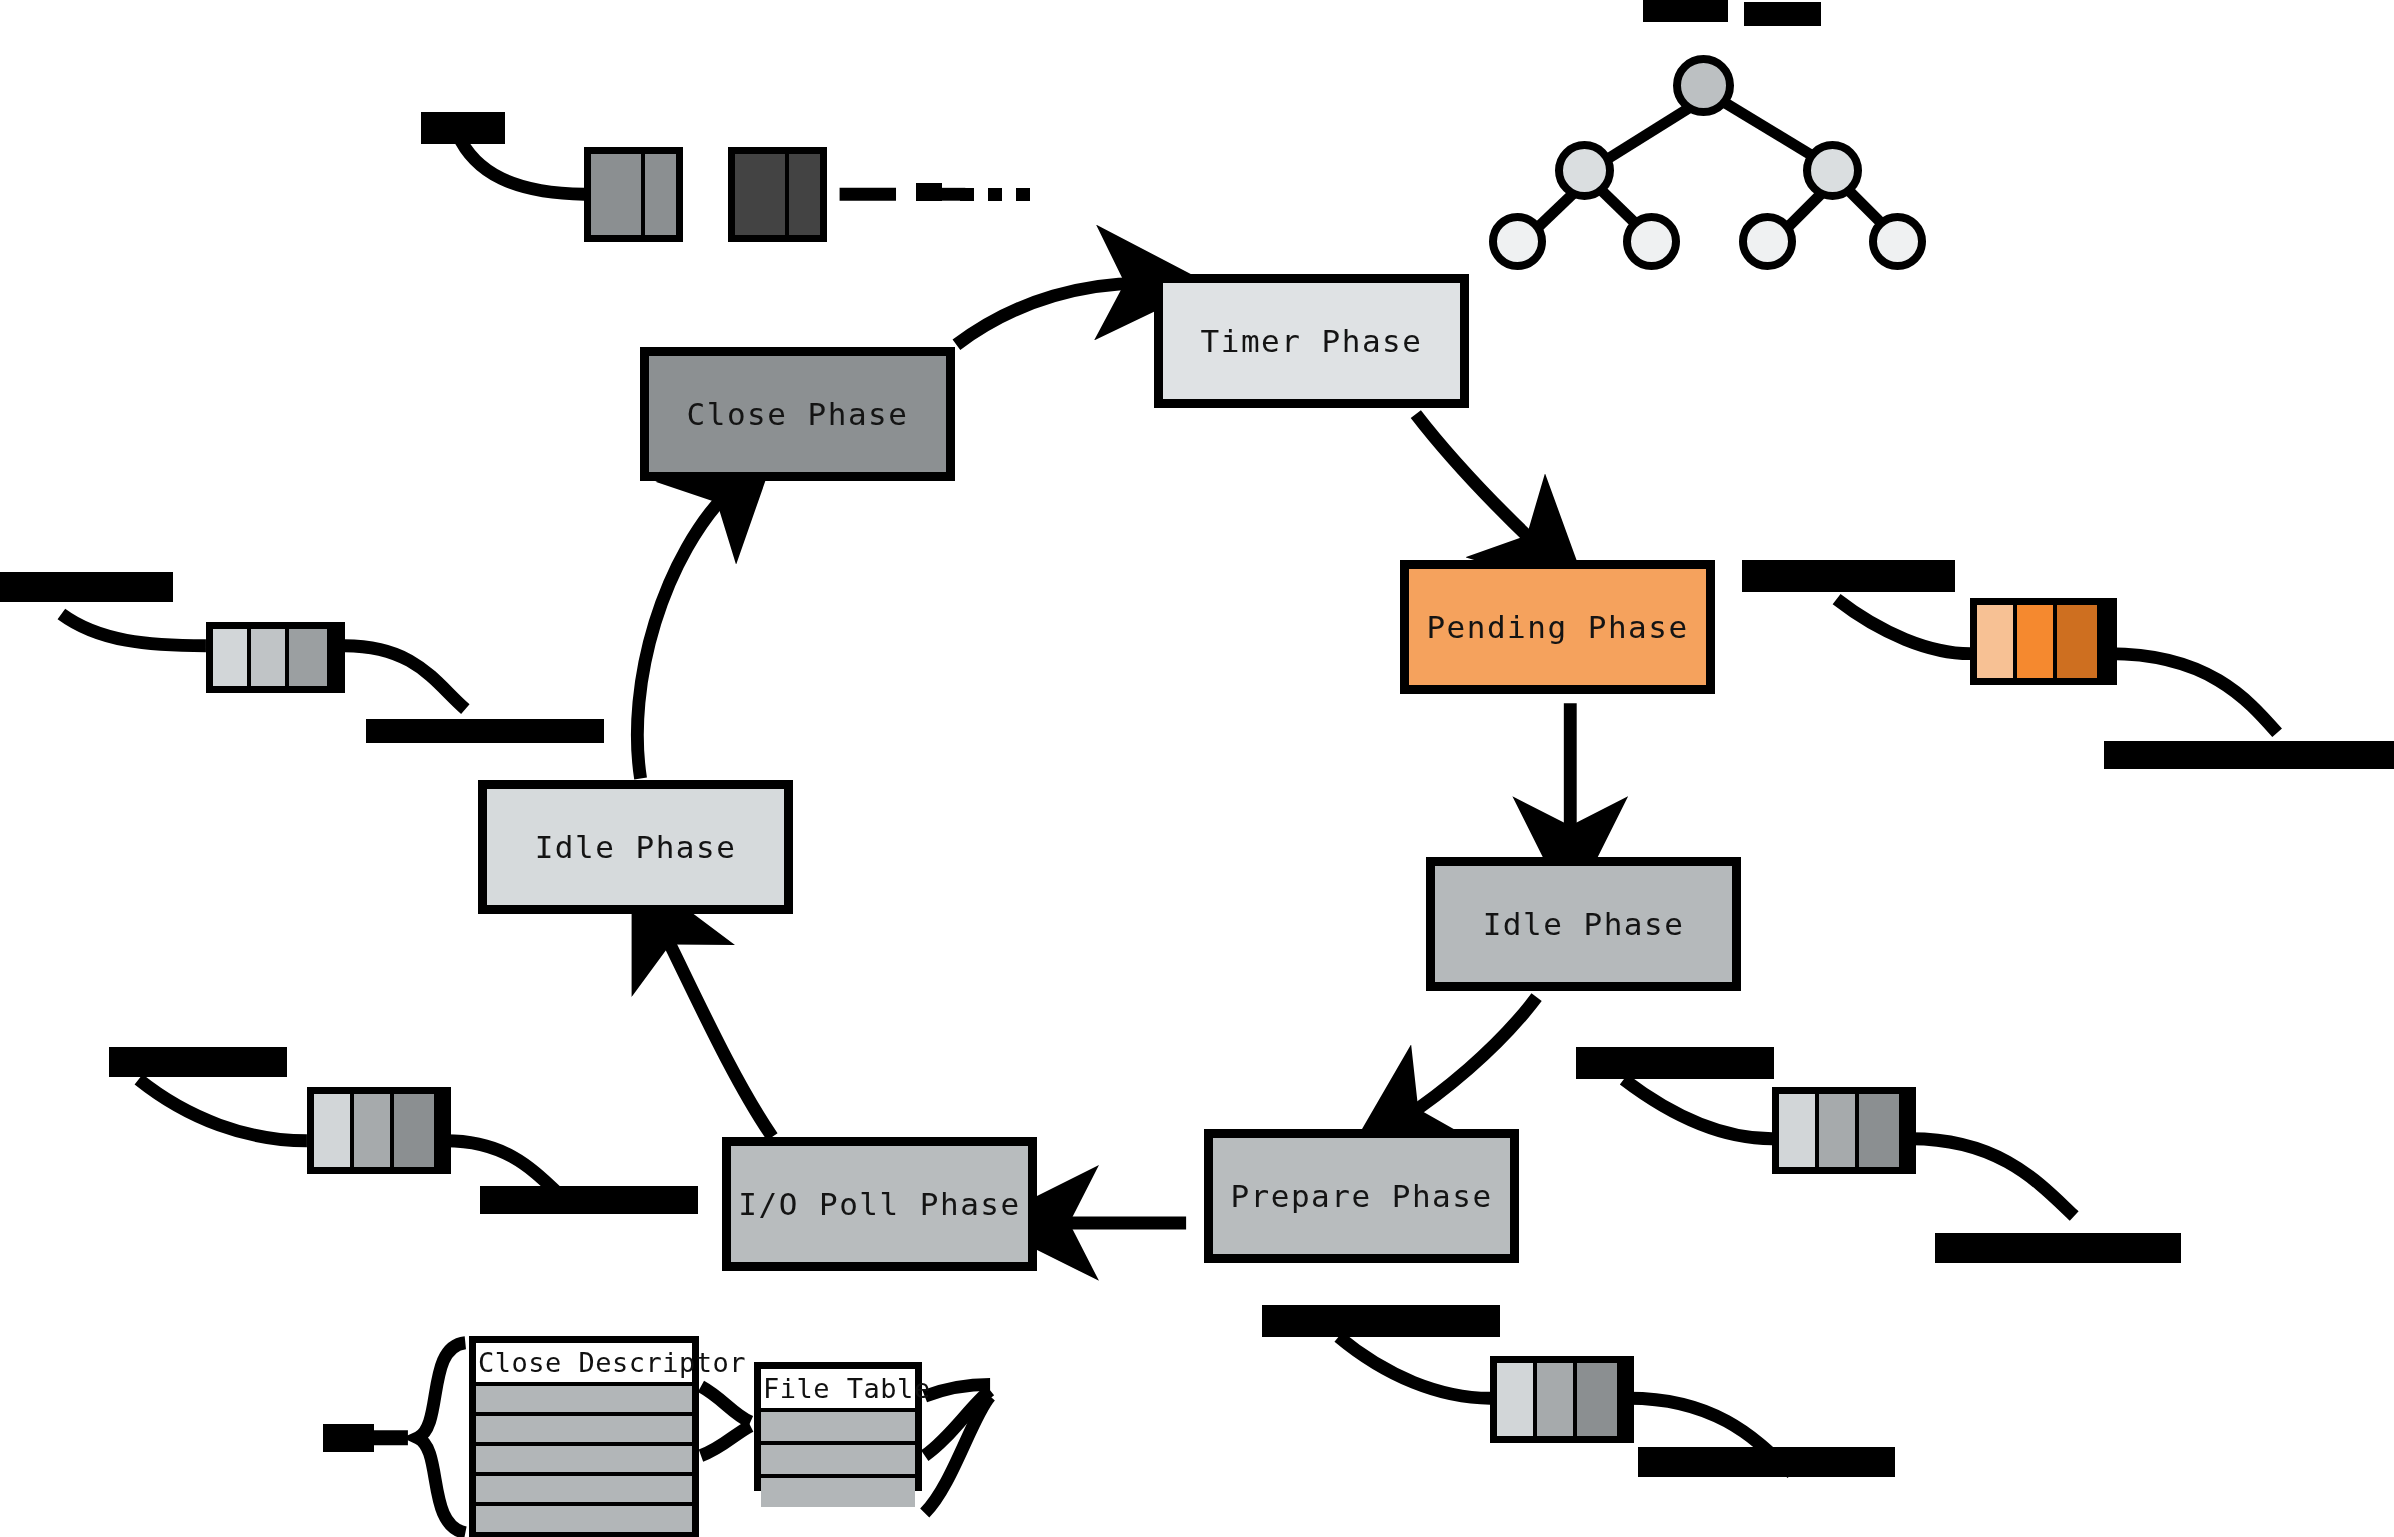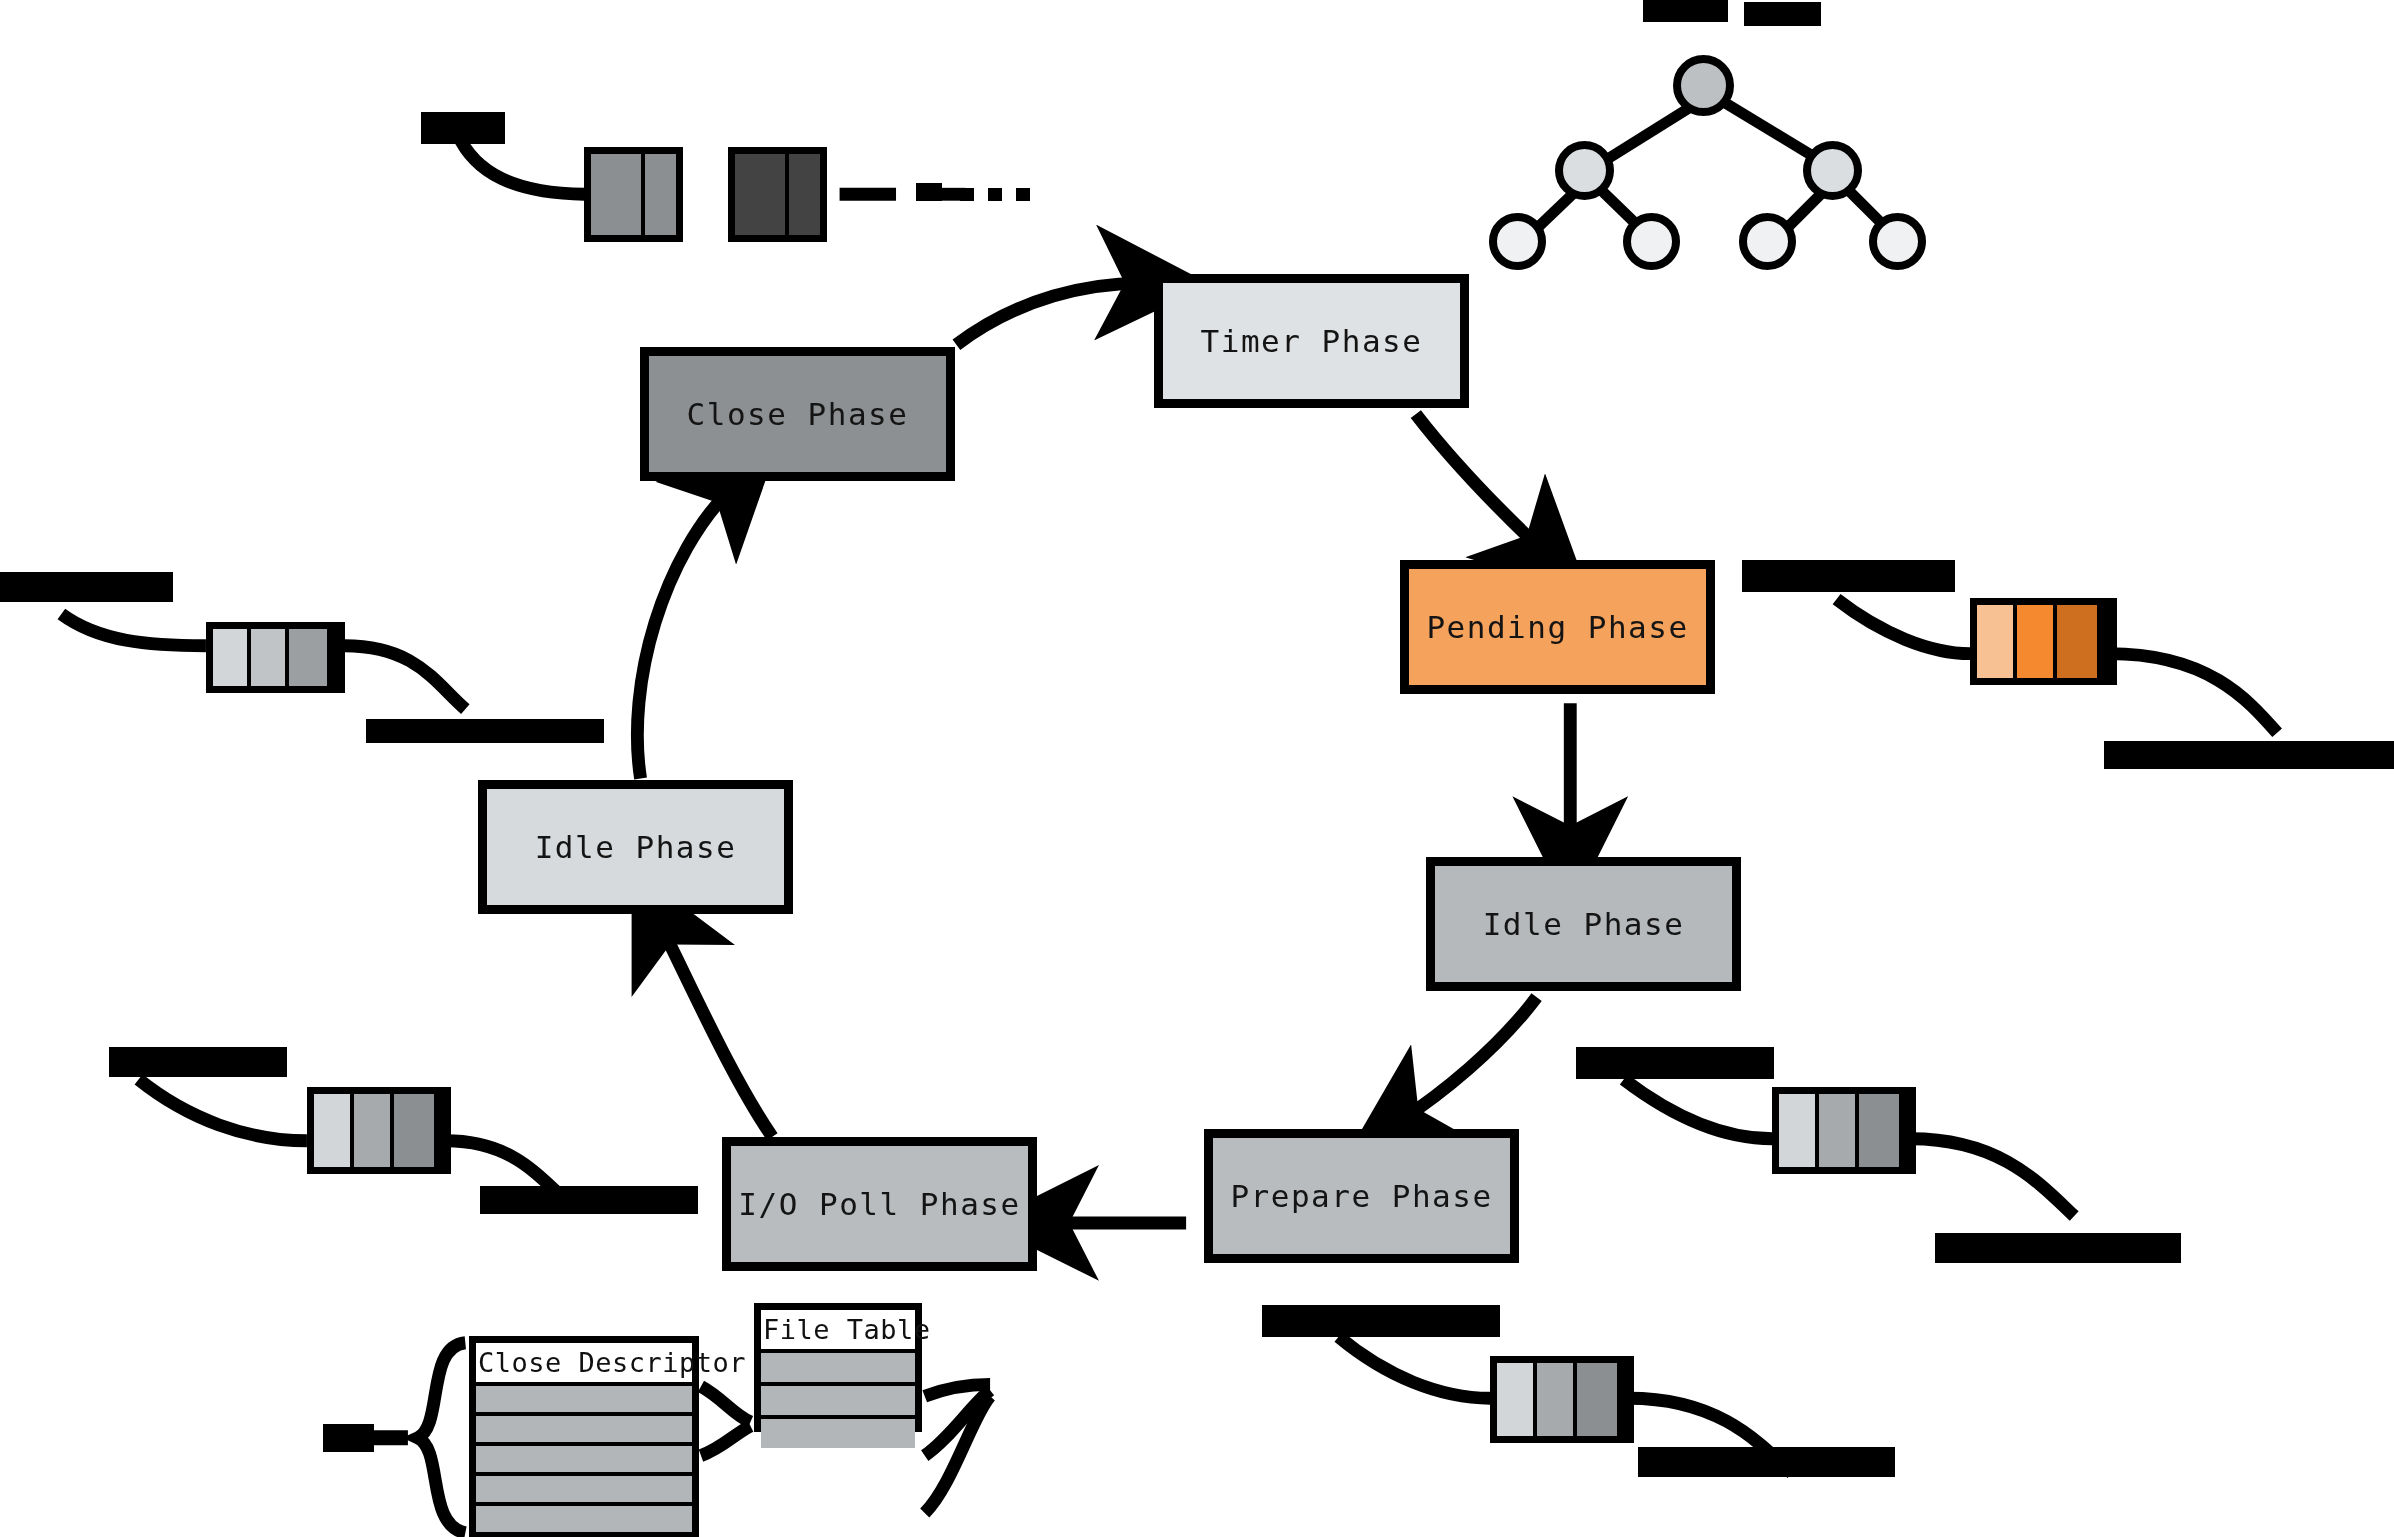--- a/index.html
+++ b/index.html
@@ -251,21 +251,21 @@
 
   <div class="tbl" style="left:469px; top:1336px; width:230px; height:202px;">
     <div class="hdr">Close Descriptor</div>
     <div class="trow" style="height:30px;"></div>
     <div class="trow" style="height:30px;"></div>
     <div class="trow" style="height:30px;"></div>
     <div class="trow" style="height:30px;"></div>
     <div class="trow" style="height:30px;"></div>
   </div>
 
-  <div class="tbl" style="left:754px; top:1303px; width:168px; height:129px;">
+  <div class="tbl" style="left:754px; top:1362px; width:168px; height:129px;">
     <div class="hdr">File Table</div>
     <div class="trow" style="height:33px;"></div>
     <div class="trow" style="height:33px;"></div>
     <div class="trow" style="height:33px;"></div>
   </div>
 
 
 </div>
 
 

